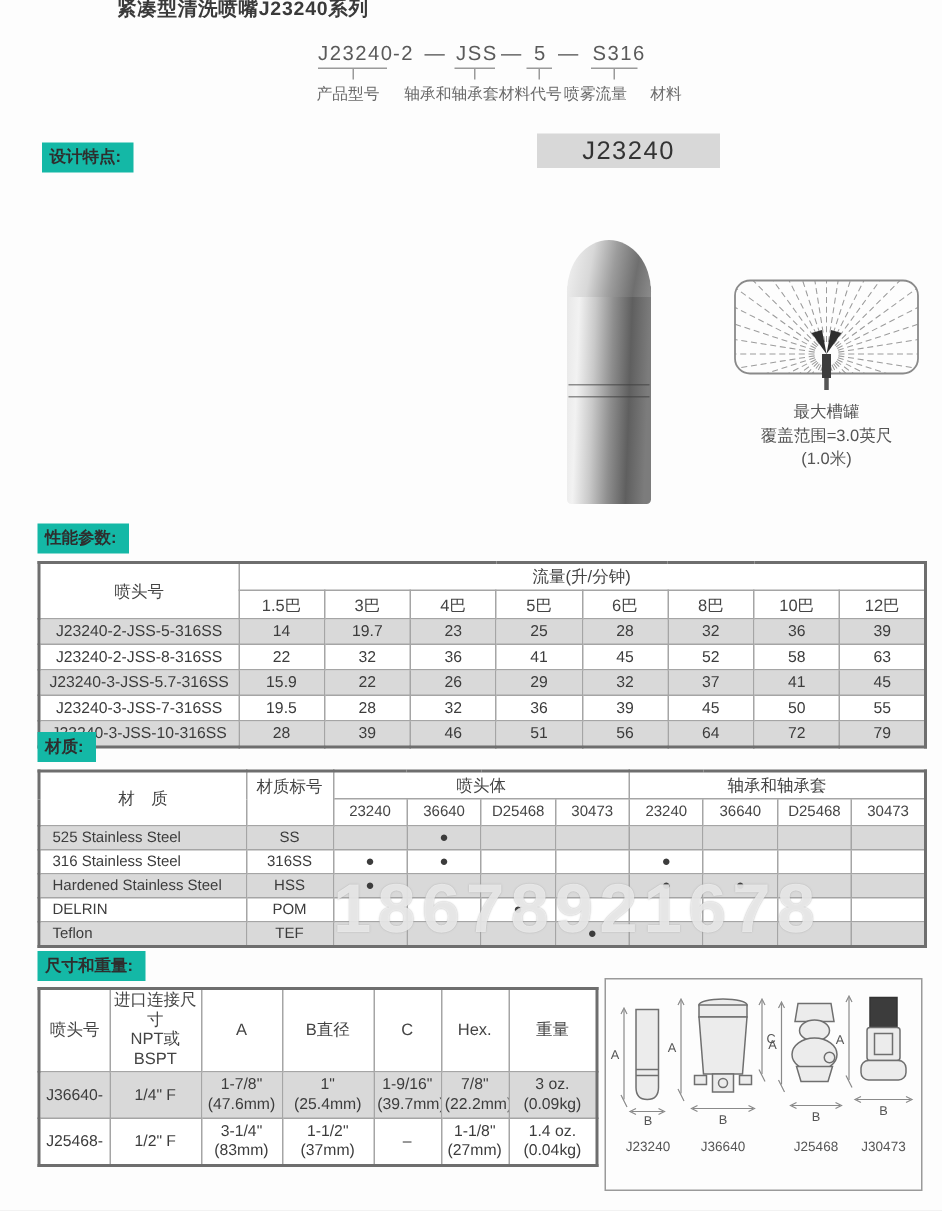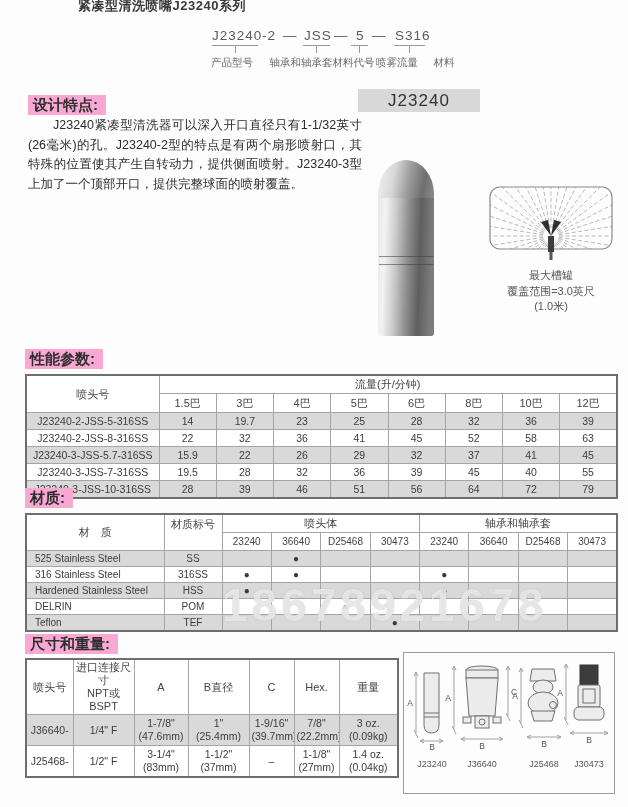--- a/index.html
+++ b/index.html
@@ -15,21 +15,21 @@
   .doc-title { left:78px; top:-3px; font-size:13px; font-weight:bold; color:#3a3a3a; letter-spacing:0.5px; }
 
   
   .pn-seg { top:28px; font-size:13.5px; color:#5a5a5a; letter-spacing:1px; }
   .pn-underline { top:45px; height:0; border-top:1px solid #9a9a9a; }
   .pn-tick { top:46px; width:1px; height:7px; background:#9a9a9a; }
   .pn-label { top:56px; font-size:10.5px; color:#6a6a6a; transform:translateX(-50%); white-space:nowrap; }
 
   
   .sec-head {
-    background:#f9a8d4; color:#2e2e2e; font-weight:bold; font-size:15px;
+    background:#14b8a6; color:#2e2e2e; font-weight:bold; font-size:11px;
     padding:3px 8px 3px 5px; line-height:14px; white-space:nowrap;
   }
 
   
   .design-text { left:28px; top:116px; width:334px; font-size:12.5px; line-height:19.5px; color:#2b2b2b; text-align:justify; }
   .design-text p { margin:0; text-indent:2em; }
 
   
   .model-badge {
     left:358px; top:89px; width:122px; height:23px; background:#d8d8d8;
@@ -115,21 +115,20 @@
     <div class="abs pn-tick" style="left:409px"></div>
 
     <span class="abs pn-label" style="left:232px">产品型号</span>
     <span class="abs pn-label" style="left:322px">轴承和轴承套材料代号</span>
     <span class="abs pn-label" style="left:397px">喷雾流量</span>
     <span class="abs pn-label" style="left:444px">材料</span>
   </div>
 
   <div class="abs sec-head" style="left:28px;top:95px">设计特点:</div>
   <div class="abs design-text">
-    <p>J23240紧凑型清洗器可以深入开口直径只有1-1/32英寸(26毫米)的孔。J23240-2型的特点是有两个扇形喷射口，其特殊的位置使其产生自转动力，提供侧面喷射。J23240-3型上加了一个顶部开口，提供完整球面的喷射覆盖。</p>
   </div>
 
   <div class="abs model-badge">J23240</div>
 
   <div class="abs photo">
     <div class="body"></div>
     <div class="dome"></div>
     <div class="band1"></div>
     <div class="band2"></div>
   </div>
@@ -256,21 +255,21 @@
           <td>45</td>
         </tr>
         <tr>
           <td>J23240-3-JSS-7-316SS</td>
           <td>19.5</td>
           <td>28</td>
           <td>32</td>
           <td>36</td>
           <td>39</td>
           <td>45</td>
-          <td>40</td>
+          <td>50</td>
           <td>55</td>
         </tr>
         <tr>
           <td>J23240-3-JSS-10-316SS</td>
           <td>28</td>
           <td>39</td>
           <td>46</td>
           <td>51</td>
           <td>56</td>
           <td>64</td>

